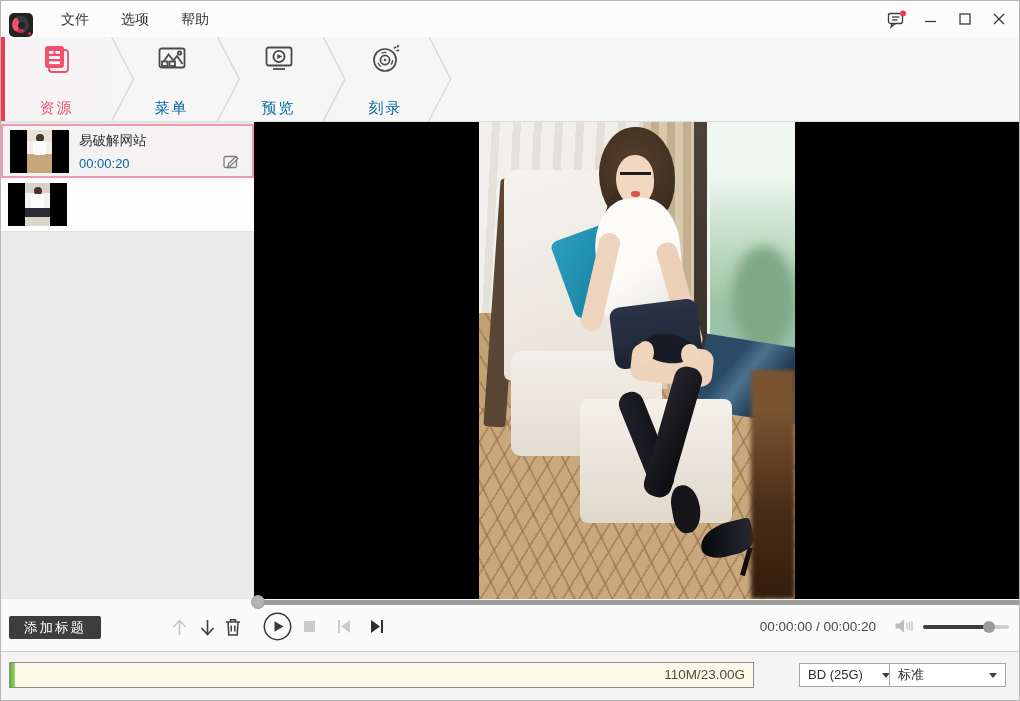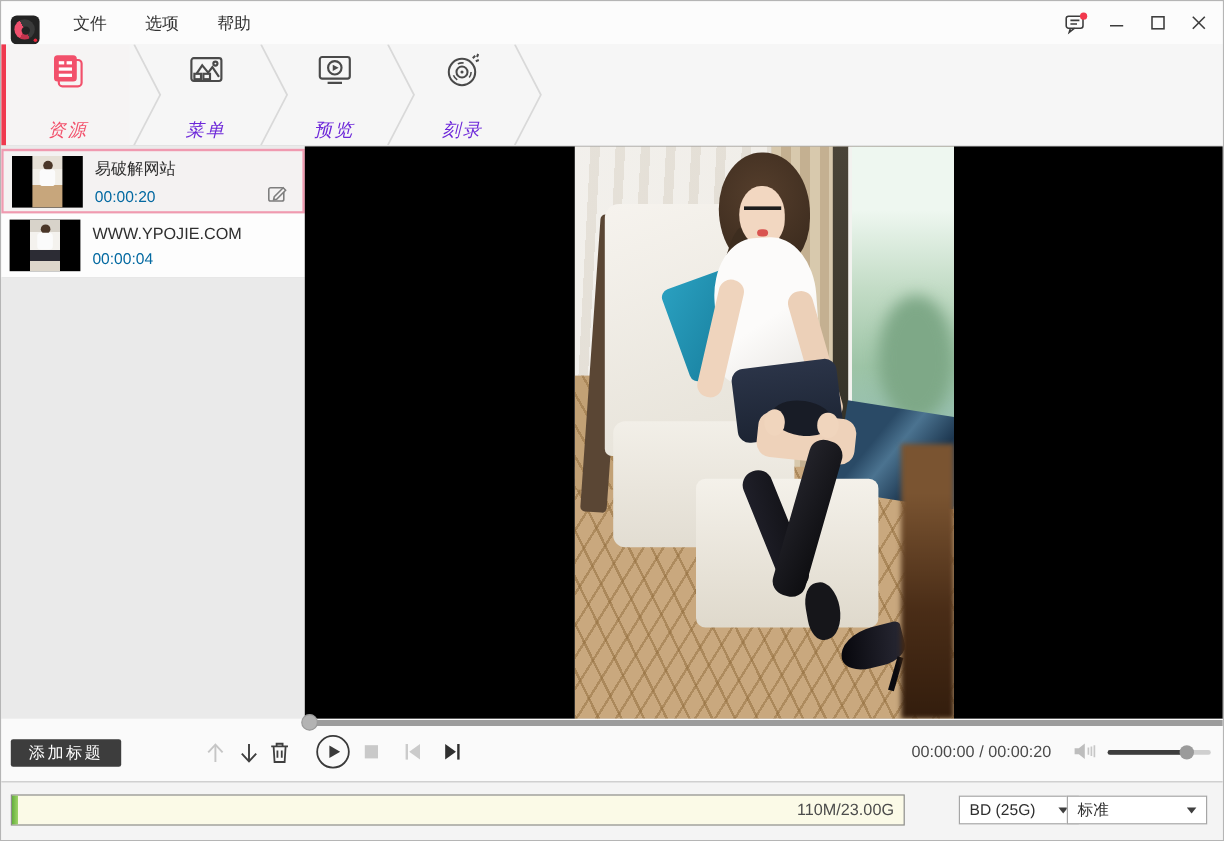--- a/index.html
+++ b/index.html
@@ -16,22 +16,22 @@
     background:conic-gradient(from 210deg, #f0506e 0 120deg, #3a3a3a 120deg 300deg, #c2334d 300deg 360deg); }
   .app-logo .disc-hole { position:absolute; left:9px; top:9px; width:7px; height:7px; border-radius:50%; background:#232323; }
   .app-logo .dot { position:absolute; right:2px; bottom:2px; width:3px; height:3px; border-radius:50%; background:#e8273c; }
   .menu { display:flex; gap:0; }
   .menu-item { padding:0 16px; font-size:14px; color:#333; line-height:36px; cursor:default; }
   .win-controls { position:absolute; right:6px; top:0; height:36px; display:flex; align-items:center; gap:6px; }
   .win-btn { width:28px; height:28px; display:flex; align-items:center; justify-content:center; }
   
   .tabbar { position:absolute; left:0; top:36px; width:100%; height:85px; background:#f6f6f6; border-bottom:1px solid #dcdcdc; }
   .chevrons { position:absolute; inset:0; width:100%; height:100%; }
-  .step { position:absolute; top:0; height:84px; width:107px; display:flex; flex-direction:column; align-items:center; justify-content:center; gap:22px;font-style:italic; }
-  .step .label { font-size:15px; color:#6d28d9; letter-spacing:2px; }
+  .step { position:absolute; top:0; height:84px; width:107px; display:flex; flex-direction:column; align-items:center; justify-content:center; gap:22px; }
+  .step .label { font-size:15px; color:#0369a1; letter-spacing:2px; }
   .step.active { border-left:4px solid #ef394f; background:#f6f4f4; }
   .step.active .label { color:#f2506b; }
   .toolbox-btn { position:absolute; right:8px; top:0; height:84px; width:100px; display:flex; flex-direction:column; align-items:center; justify-content:center; gap:5px; }
   .toolbox-btn .label { font-size:15px; color:#3f3f3f; letter-spacing:2px; }
   
   .main { position:absolute; left:0; top:121px; width:100%; height:477px; }
   .sidebar { position:absolute; left:0; top:0; width:253px; height:100%; background:#eaeaea; padding-top:2px; }
   .list-item { position:relative; height:54px; background:#fdfdfd; border-bottom:1px solid #e2e2e2; display:flex; align-items:center; }
   .list-item.selected { background:#f4f2f2; border:2px solid #f09ab0; }
   .thumb { width:59px; height:43px; margin-left:7px; background:#000; position:relative; flex:none; overflow:hidden; }
@@ -235,24 +235,20 @@
             </g>
         </svg>
       </span>
     </div>
     <div class="list-item">
       <div class="thumb thumb2">
         <div class="strip"></div>
           <div class="head"></div>
           <div class="body"></div>
       </div>
-      <div class="item-meta">
-        <span class="item-title">WWW.YPOJIE.COM</span>
-        <span class="item-duration">00:00:04</span>
-      </div>
     </div>
   </div>
 
   <div class="preview">
     <div class="photo">
       <div class="ph ph-sheer"></div>
       <div class="ph ph-curtain"></div>
       <div class="ph ph-mullion"></div>
       <div class="ph ph-window"></div>
       <div class="ph ph-tree"></div>

